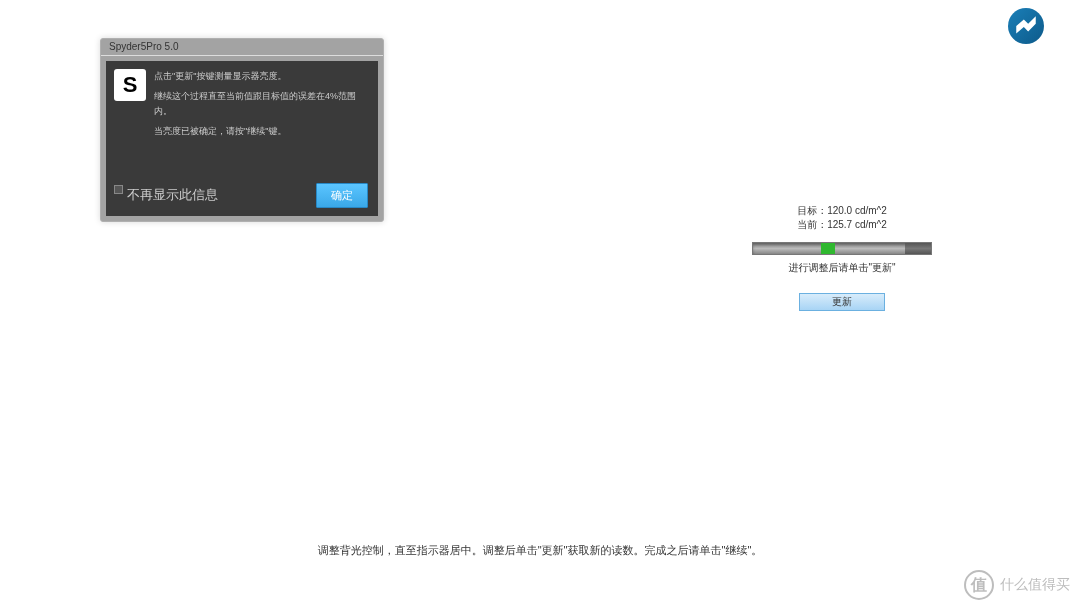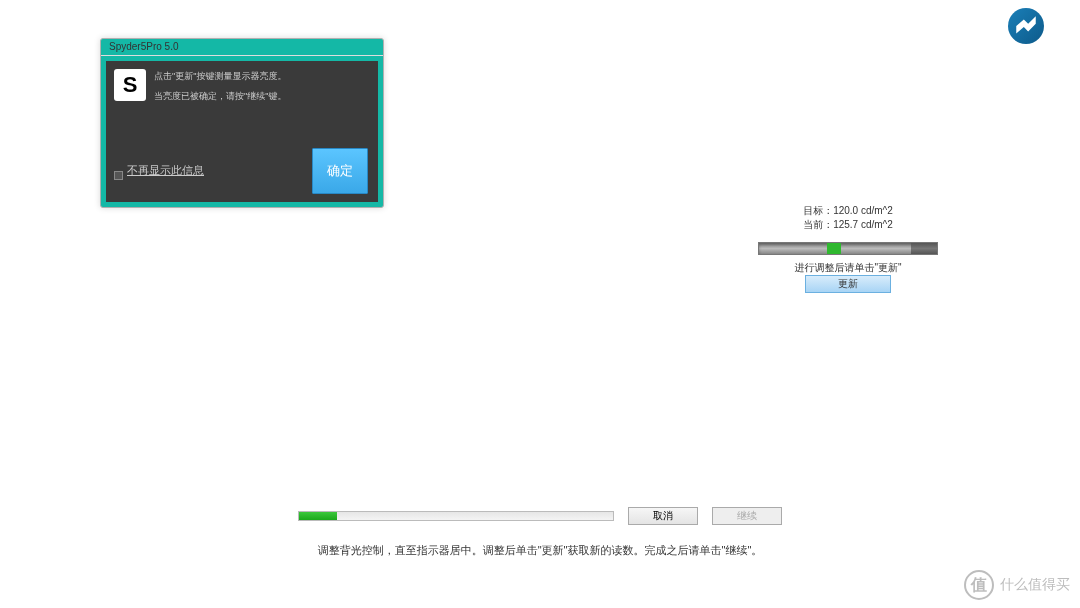--- a/index.html
+++ b/index.html
@@ -27,21 +27,21 @@
       justify-content: center;
     }
     .logo-top svg { width: 26px; height: 26px; }
 
     
     .dialog {
       position: absolute;
       left: 100px;
       top: 38px;
       width: 284px;
-      background: #14b8a6;
+      background: #a3a3a3;
       border: 1px solid #b0b0b0;
       border-radius: 3px;
       box-shadow: 0 0 6px rgba(0,0,0,0.15);
     }
     .dialog-title {
       padding: 2px 8px 3px;
       font-size: 10px;
       color: #333;
       border-bottom: 1px solid #ddd;
     }
@@ -70,46 +70,45 @@
     .dialog-text { flex: 1; }
     .dialog-text p { margin-bottom: 6px; }
     .dialog-footer {
       margin-top: 38px;
       display: flex;
       justify-content: space-between;
       align-items: center;
     }
     .checkbox-row {
       display: flex;
-      align-items: flex-end;
+      align-items: flex-start;
       gap: 4px;
       color: #ccc;
-      font-size: 11px;
-      text-decoration: underline;
+      font-size: 13px;
     }
     .checkbox {
       width: 9px;
       height: 9px;
       border: 1px solid #888;
       background: #555;
     }
     .btn-ok {
       background: linear-gradient(#5bc5ff, #3aa8e8);
       border: 1px solid #2888c5;
       color: #fff;
-      font-size: 13px;
-      padding: 13px 14px;
+      font-size: 11px;
+      padding: 4px 14px;
       cursor: pointer;
       border-radius: 1px;
     }
 
     
     .right-panel {
       position: absolute;
-      right: 142px;
+      right: 148px;
       top: 204px;
       width: 180px;
       text-align: center;
     }
     .target-line, .current-line {
       font-size: 10px;
       color: #333;
       text-align: center;
     }
     .indicator-bar {
@@ -135,20 +134,21 @@
       bottom: 0;
       right: 0;
       width: 26px;
       background: linear-gradient(#555, #777, #555);
     }
     .under-text {
       font-size: 10px;
       color: #333;
     }
     .btn-refresh {
+      margin-top: 18px;
       display: inline-block;
       background: linear-gradient(#d8ecfb, #a8d4f5);
       border: 1px solid #6bb0e0;
       color: #333;
       font-size: 10px;
       padding: 1px 32px;
       cursor: pointer;
     }
 
     
@@ -235,20 +235,21 @@
   </svg>
 </div>
 
 <div class="dialog">
   <div class="dialog-title">Spyder5Pro 5.0</div>
   <div class="dialog-body">
     <div class="dialog-content-top">
       <div class="app-icon">S</div>
       <div class="dialog-text">
         <p>点击"更新"按键测量显示器亮度。</p>
+        <p>继续这个过程直至当前值跟目标值的误差在4%范围内。</p>
         <p>当亮度已被确定，请按"继续"键。</p>
       </div>
     </div>
     <div class="dialog-footer">
       <label class="checkbox-row">
         <span class="checkbox"></span>
         <span>不再显示此信息</span>
       </label>
       <button class="btn-ok">确定</button>
     </div>
@@ -264,26 +265,19 @@
   </div>
   <div class="indicator-bar">
     <div class="indicator-marker"></div>
     <div class="indicator-end"></div>
   </div>
   <div class="under-text">进行调整后请单击"更新"</div>
   <button class="btn-refresh">更新</button>
 </div>
 
 <div class="bottom-area">
-  <div class="bottom-bar-row">
-    <div class="progress-bar">
-      <div class="progress-fill"></div>
-    </div>
-    <button class="btn-cancel">取消</button>
-    <button class="btn-continue">继续</button>
-  </div>
   <div class="bottom-text">调整背光控制，直至指示器居中。调整后单击"更新"获取新的读数。完成之后请单击"继续"。</div>
 </div>
 
 <div class="watermark">
   <div class="watermark-icon">值</div>
   <div class="watermark-text">什么值得买</div>
 </div>
 
 </body></html>

